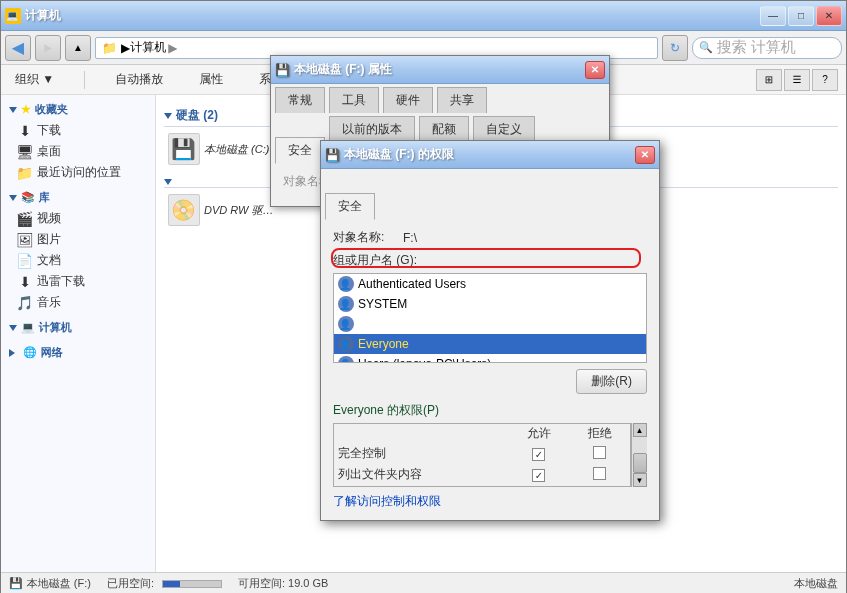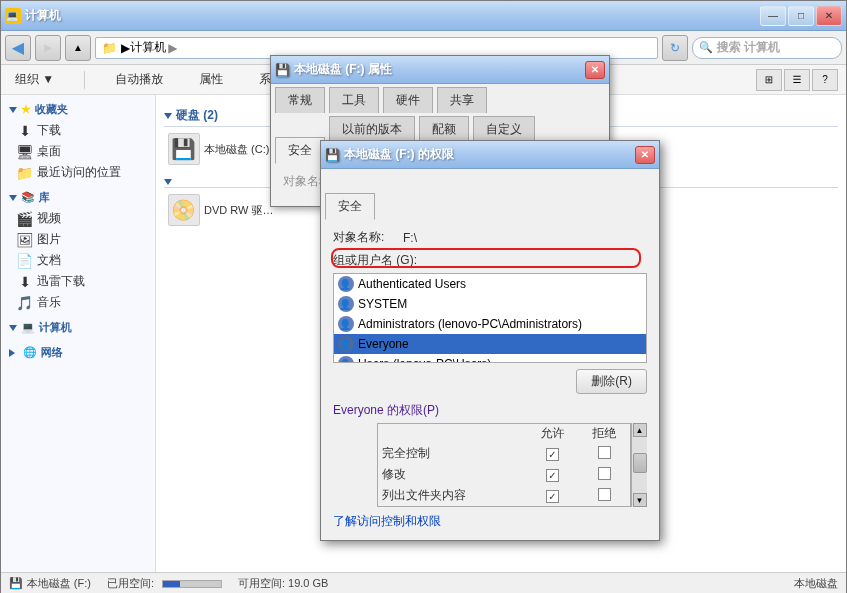--- a/index.html
+++ b/index.html
@@ -212,21 +212,21 @@
     }
     .drive-icon {
       width: 32px; height: 32px;
       background: #e8e8e8;
       border: 1px solid #ccc;
       border-radius: 2px;
       display: flex; align-items: center; justify-content: center;
       font-size: 20px;
     }
     .file-item-info { font-size: 11px; }
-    .file-item-name { color: #333; }
+    .file-item-name { color: #333; font-style: italic; }
     .file-item-detail { color: #777; font-size: 10px; }
 
     
     .dvd-section {
       display: flex;
       flex-wrap: wrap;
       gap: 4px;
     }
 
     
@@ -341,21 +341,21 @@
       align-items: center;
       gap: 4px;
       padding: 2px 4px;
       cursor: pointer;
     }
     .user-item.selected {
       background: #316ac5;
       color: #fff;
     }
     .user-item.selected .user-name {
-      color: #000000;
+      color: #fde047;
     }
     .user-icon {
       width: 16px; height: 16px;
       background: #6080c0;
       border-radius: 8px;
       display: flex; align-items: center; justify-content: center;
       font-size: 10px;
       color: #fff;
       flex-shrink: 0;
     }
@@ -550,21 +550,21 @@
     <div class="nav-btn" style="font-size:10px;">▲</div>
     <div class="address-path">
       <span style="color:#ffc107;margin-right:4px;">📁</span>
       <span>▶ </span>
       <span>计算机</span>
       <span style="color:#888;margin-left:2px;"> ▶</span>
     </div>
     <div class="nav-btn" style="color:#4a90d9;font-size:12px;">↻</div>
     <div class="search-box">
       <span style="color:#aaa;margin-right:4px;">🔍</span>
-      <span style="color:#aaa;font-size:12px;font-weight:bold;">搜索 计算机</span>
+      <span style="color:#aaa;font-size:15px;">搜索 计算机</span>
     </div>
   </div>
 
   <div class="toolbar">
     <div class="toolbar-btn">
       <span>组织 ▼</span>
     </div>
     <div class="toolbar-sep"></div>
     <div class="toolbar-btn">
       <span>自动播放</span>
@@ -764,44 +764,43 @@
       <div class="user-item">
         <div class="user-icon">👤</div>
         <span class="user-name">Authenticated Users</span>
       </div>
       <div class="user-item">
         <div class="user-icon">👤</div>
         <span class="user-name">SYSTEM</span>
       </div>
       <div class="user-item">
         <div class="user-icon">👤</div>
-        <span class="user-name">Administrators (lenovo-PC\Administrators)</span>
       </div>
       <div class="user-item selected" style="position:relative;">
         <div class="user-icon" style="background:#4a6aa0;">👤</div>
         <span class="user-name">Everyone</span>
       </div>
       <div class="user-item">
         <div class="user-icon">👤</div>
         <span class="user-name">Users (lenovo-PC\Users)</span>
       </div>
     </div>
 
     <div class="red-circle-everyone" style="top:107px; left:10px; width:310px; height:20px;"></div>
 
     <div class="dialog-btn-row">
       <div class="dialog-btn">删除(R)</div>
     </div>
 
-    <div style="font-size:12px;color:#4c1d95;margin-bottom:4px;">
+    <div style="font-size:12px;color:#14532d;margin-bottom:4px;">
       <span>Everyone 的权限(P)</span>
     </div>
 
     <div style="display:flex;">
-      <div class="perm-scroll-area" style="flex:1;margin-left:44px;">
+      <div class="perm-scroll-area" style="flex:1;">
 
         <table class="perm-table">
           <thead>
             <tr>
               <th style="text-align:left;"></th>
               <th>
                 <span>允许</span>
               </th>
               <th>
                 <span>拒绝</span>
@@ -814,31 +813,20 @@
               <td class="perm-check-cell">
                 <div class="perm-checkbox checked">
                   <span class="checkmark">✓</span>
                 </div>
               </td>
               <td class="perm-check-cell">
                 <div class="perm-checkbox"></div>
               </td>
             </tr>
             <tr>
-              <td>修改</td>
-              <td class="perm-check-cell">
-                <div class="perm-checkbox checked">
-                  <span class="checkmark">✓</span>
-                </div>
-              </td>
-              <td class="perm-check-cell">
-                <div class="perm-checkbox"></div>
-              </td>
-            </tr>
-            <tr>
               <td>列出文件夹内容</td>
               <td class="perm-check-cell">
                 <div class="perm-checkbox checked">
                   <span class="checkmark">✓</span>
                 </div>
               </td>
               <td class="perm-check-cell">
                 <div class="perm-checkbox"></div>
               </td>
             </tr>

